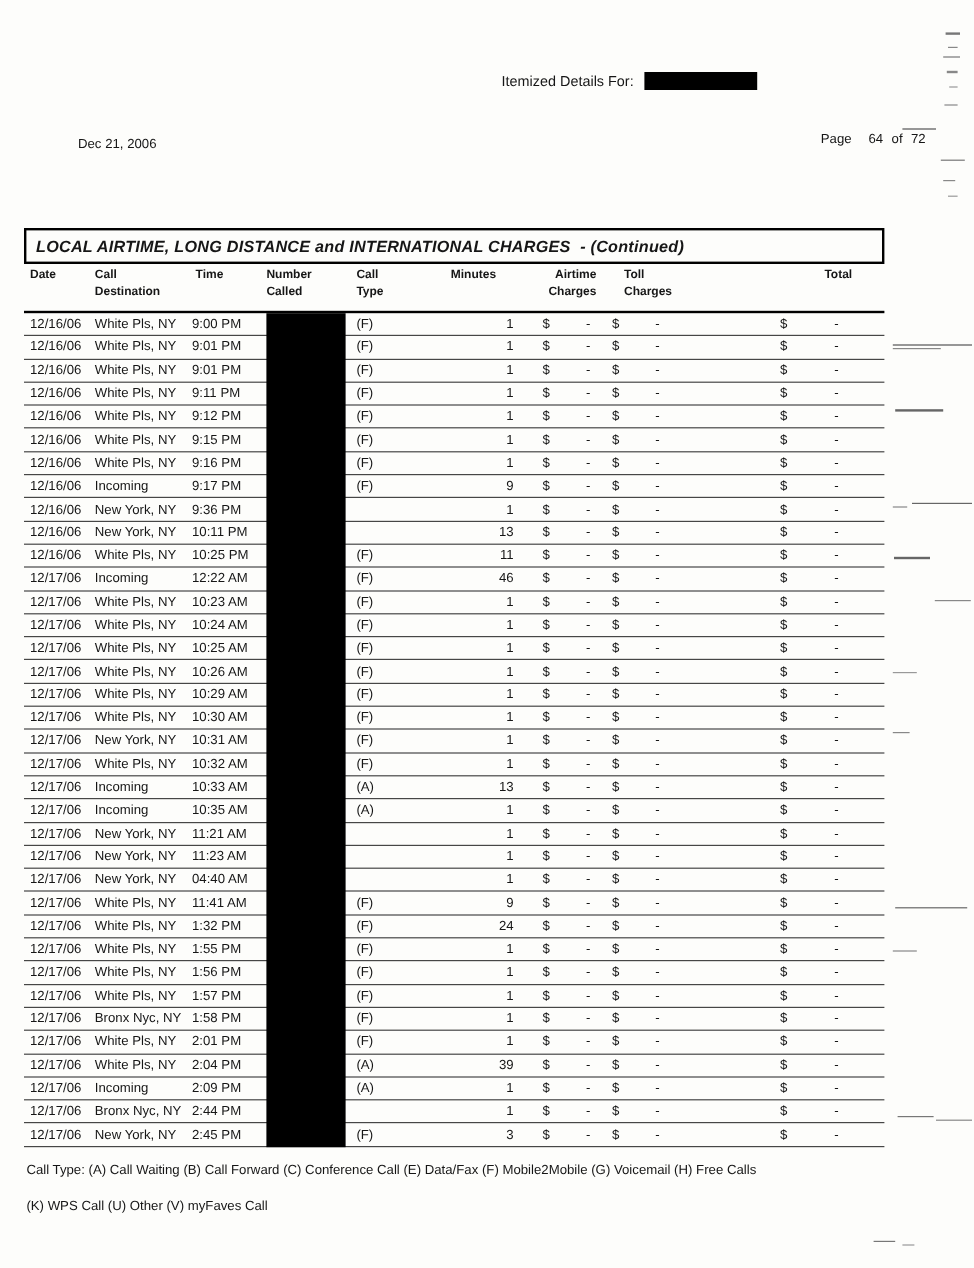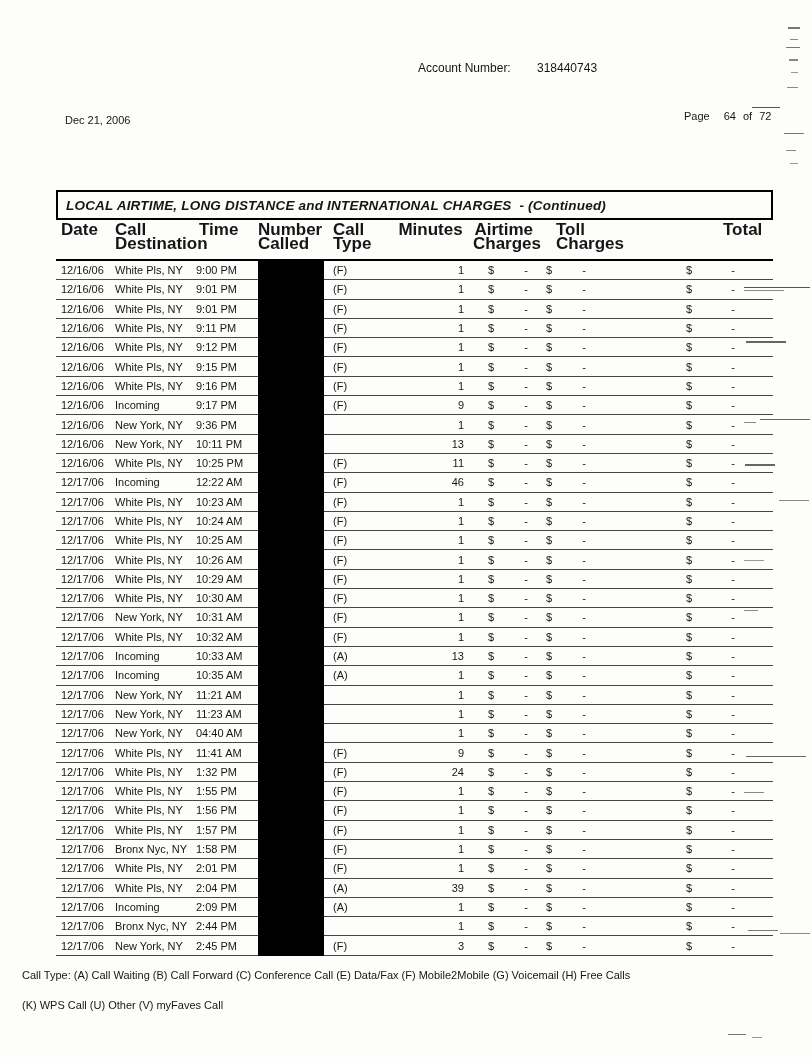--- a/index.html
+++ b/index.html
@@ -22,29 +22,29 @@
   .cs-label { width:190px; }
 
   .doc-date { position:absolute; left:65px; top:114px; font-size:11px; }
 
   .page-ind { position:absolute; left:684px; top:110px; font-size:11px; display:flex;text-align:center; }
   .pi-cur { margin-left:14px; }
   .pi-of  { margin-left:7px; }
   .pi-tot { margin-left:7px; }
 
   
-  .table-wrap { position:absolute; left:20px; top:190px; width:717px;margin-left:36px; }
+  .table-wrap { position:absolute; left:20px; top:190px; width:717px; }
   .title-box {
     border:2.5px solid #000; height:30px; display:flex; align-items:center;
     padding-left:8px; font-size:13.5px; font-weight:bold; font-style:italic;
     letter-spacing:.2px; background:#fdfdfb;
   }
   .thead {
     display:flex; height:41px; border-bottom:2.5px solid #000;
-    padding-top:3px; font-size:17px; font-weight:bold; line-height:13.5px;
+    padding-top:3px; font-size:10px; font-weight:bold; line-height:13.5px;
   }
   .tbody { position:relative; }
   .row {
     display:flex; align-items:center; height:19.3px;
     border-bottom:1px solid #464646; font-size:11px;
   }
 
   
   .c-date  { width:56px;  padding-left:5px; }
   .c-dest  { width:84px;  padding-left:3px; }
@@ -83,22 +83,22 @@
 
   .art { position:absolute; display:block; }
 </style>
 </head>
 <body>
 
 <div class="page">
 
   <div class="itemized">
     <div class="irow">
-      <span class="ilabel">Account Number:</span>
-      <span>318440743</span>
+      <span class="ilabel">Itemized Details For:</span>
+      <span class="name-redact"></span>
     </div>
   </div>
 
 
   <div class="doc-date">Dec 21, 2006</div>
 
   <div class="page-ind">
     <span>Page</span>
     <span class="pi-cur">64</span>
     <span class="pi-of">of</span>

